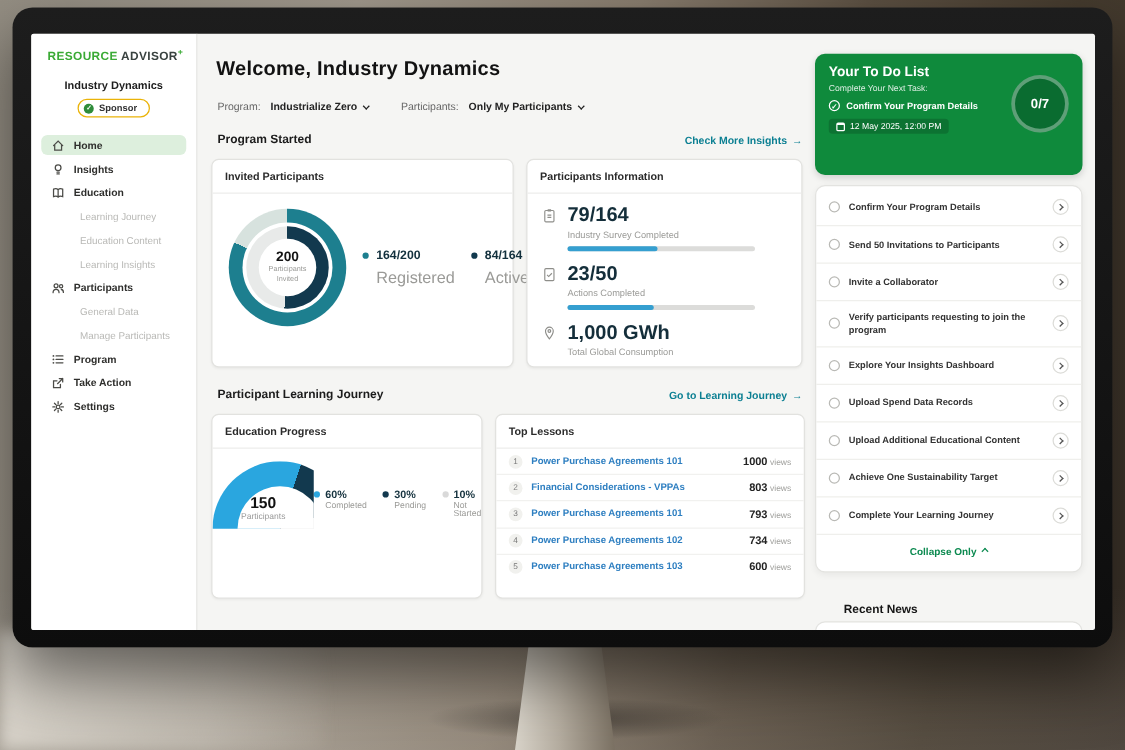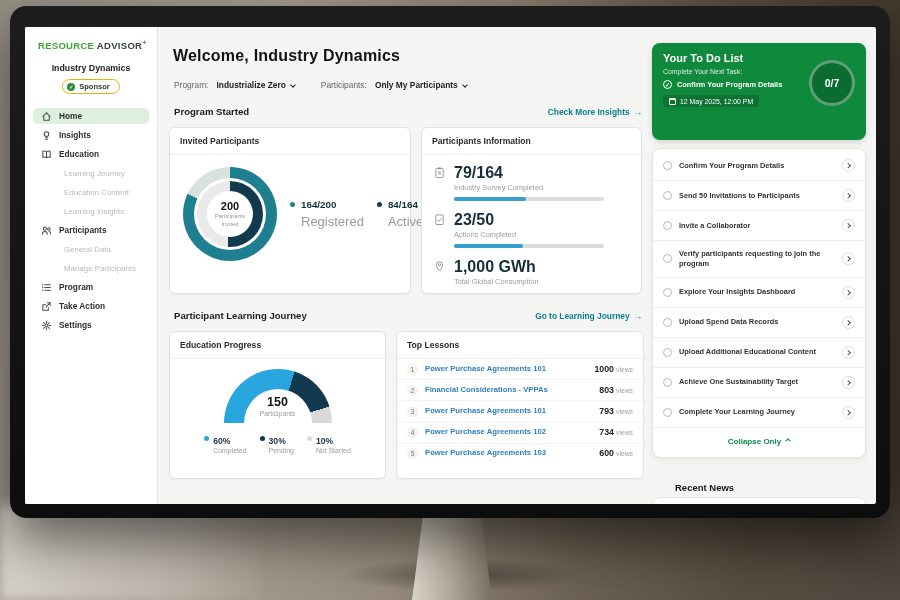--- a/index.html
+++ b/index.html
@@ -83,30 +83,30 @@
   
   .stats{padding:9px 12px}
   .stat{display:flex;gap:9px;margin-bottom:10px}
   .stat-ic{width:11px;height:13px;color:#8e8e8a;margin-top:2px;flex:none}
   .stat-val{font-size:16px;font-weight:bold;color:#142e3a}
   .stat-lab{font-size:7.4px;color:#9a9a97;margin-top:1px}
   .stat-bar{width:150px;height:4px;background:#dcdcda;border-radius:2px;margin-top:5px}
   .stat-fill{height:100%;background:#359fd0;border-radius:2px;width:0}
 
   
-  .gauge-wrap{padding-top:10px;display:flex;flex-direction:column;align-items:center}
+  .gauge-wrap{padding-top:10px;display:flex;flex-direction:row;align-items:center}
   .gauge{width:108px;height:54px;position:relative;overflow:hidden}
   .g-arc{position:absolute;left:0;top:0;width:108px;height:108px;border-radius:50%}
   .g-hole{position:absolute;left:20px;top:20px;width:68px;height:68px;border-radius:50%;background:#fff}
   .g-center{position:absolute;left:0;right:0;top:26px;text-align:center}
   .g-num{font-size:12.5px;font-weight:bold;color:#111}
   .g-sub{font-size:6.8px;color:#999;margin-top:1px}
   .g-legend{display:flex;gap:13px;margin-top:13px;justify-content:center}
   .g-leg-item .dot{margin-top:0}
-  .g-top{display:flex;align-items:flex-start;gap:4px}
+  .g-top{display:flex;align-items:center;gap:4px}
   .g-pct{font-size:8.6px;font-weight:bold;color:#16333f}
   .g-lab{font-size:6.9px;color:#9a9a97;margin-left:9px;margin-top:1px}
 
   
   .lesson-row{display:flex;padding:4.6px 10px;border-bottom:1px solid #f1f1ef}
   .lesson-row:last-child{border-bottom:none}
   .rank{width:11px;height:11px;border-radius:50%;background:#f1f1ee;color:#777;font-size:6.6px;
     display:flex;align-items:center;justify-content:center;flex:none}
   .lesson-title{flex:1;margin-left:7px;font-size:7.7px;font-weight:bold;color:#2e7fc1;text-decoration:none;cursor:pointer}
   .views{font-size:8.8px;font-weight:bold;color:#232323;white-space:nowrap}

